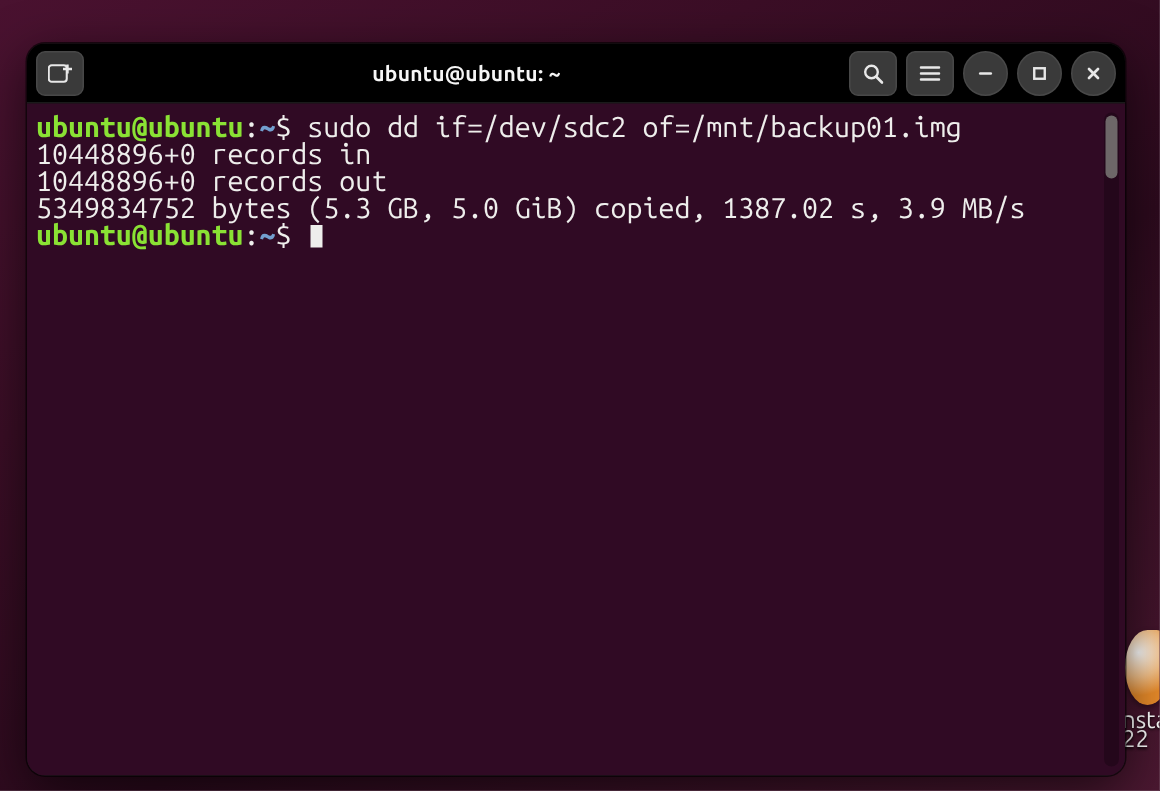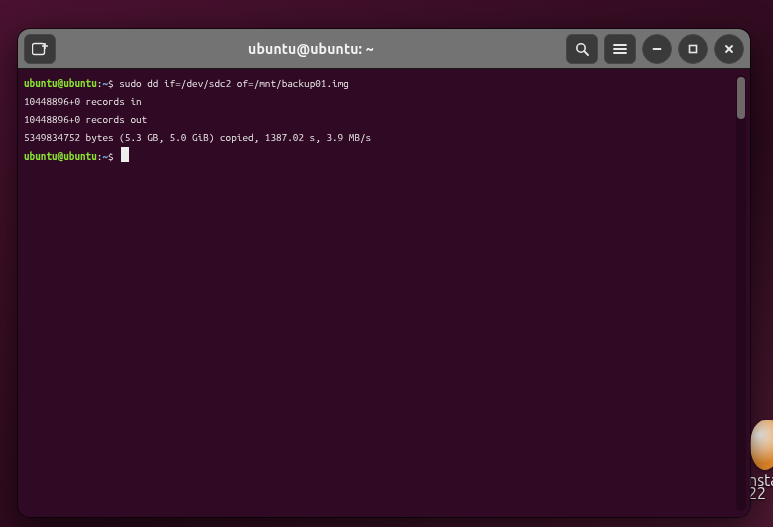--- a/index.html
+++ b/index.html
@@ -48,21 +48,21 @@
     background: #1e1e1e;
     border-radius: 12px;
     box-shadow: 0 0 0 1px rgba(0,0,0,0.6), 0 10px 35px rgba(0,0,0,0.6);
     display: flex;
     flex-direction: column;
     overflow: hidden;
   }
 
   .titlebar {
     height: 40px;
-    background: #737373;
+    background: #000000;
     display: flex;
     align-items: center;
     padding: 0 6px;
     box-shadow: inset 0 -1px 0 #1a1a1a;
     position: relative;
     flex: 0 0 auto;
   }
 
   .title-left, .title-right {
     display: flex;
@@ -102,21 +102,21 @@
   .terminal-body {
     flex: 1 1 auto;
     background: #300a24;
     padding: 6px 4px 6px 6px;
     position: relative;
     display: flex;
   }
   .terminal-inner {
     flex: 1 1 auto;
     font-family: "Ubuntu Mono", "DejaVu Sans Mono", Menlo, Consolas, monospace;
-    font-size: 10px;
+    font-size: 19px;
     line-height: 18px;
     color: #eeeeec;
     white-space: pre;
     overflow: hidden;
   }
   .scrollbar-track {
     width: 10px;
     flex: 0 0 10px;
     background: rgba(0,0,0,0.25);
     border-radius: 5px;

